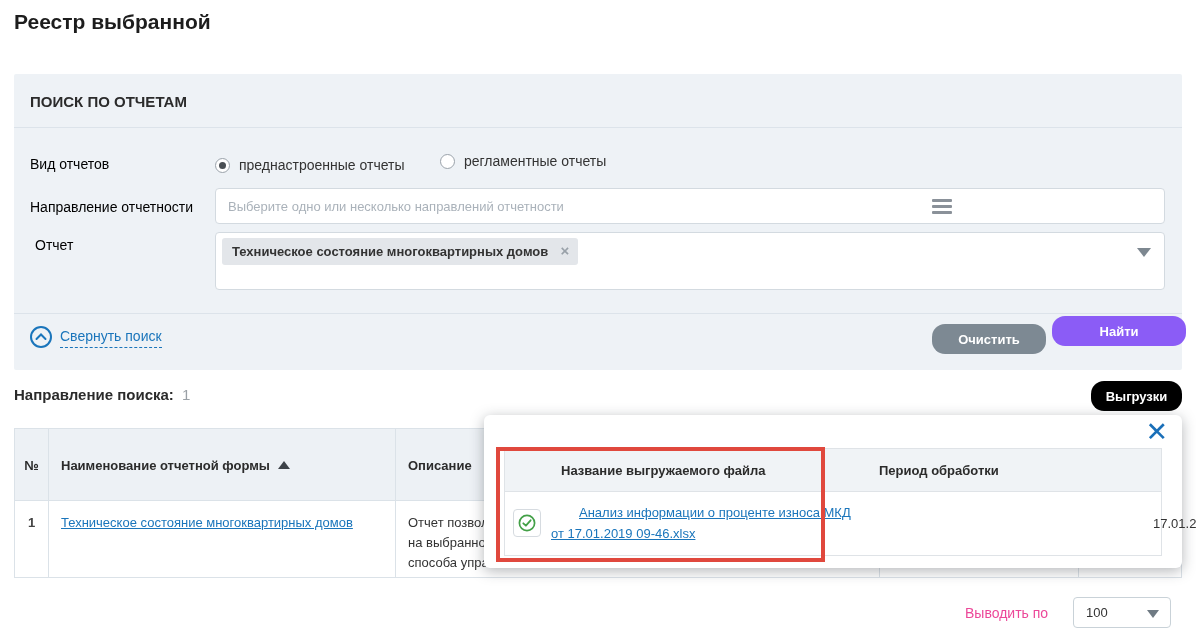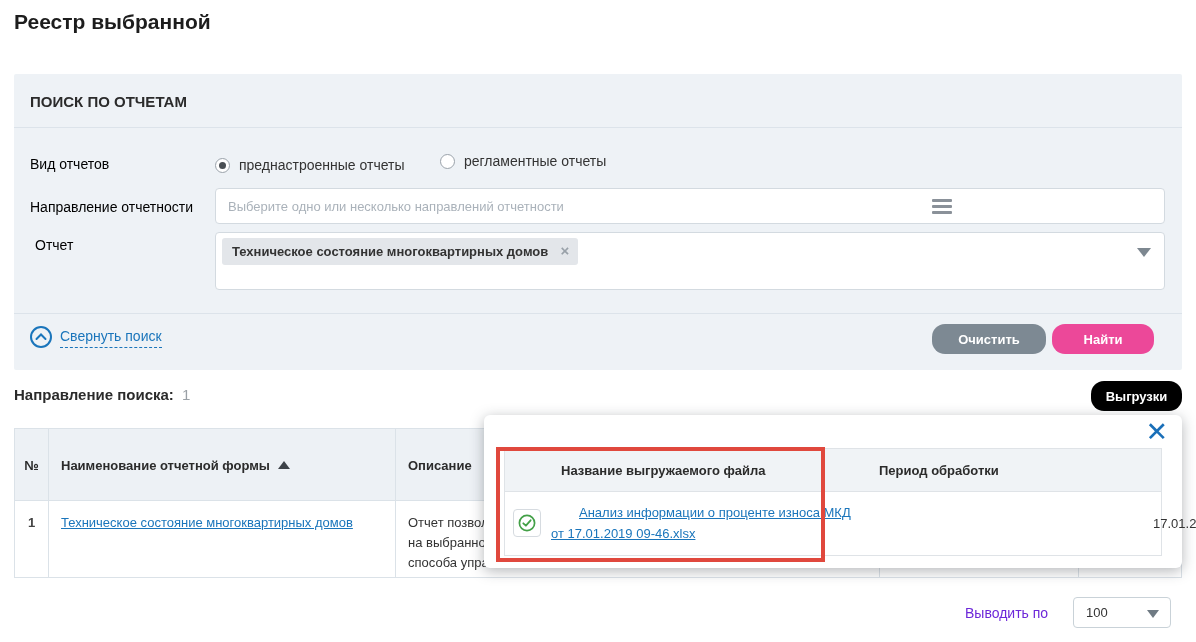--- a/index.html
+++ b/index.html
@@ -47,21 +47,21 @@
   #collapse-link { left:16px; top:252px; display:flex; align-items:flex-end; cursor:pointer; }
   #collapse-circle { width:22px; height:22px; border-radius:50%; border:2px solid #1a75bb;
     display:flex; align-items:center; justify-content:center; }
   #collapse-text { margin-left:8px; font-size:14px; color:#1a75bb;
     border-bottom:1px dashed #1a75bb; padding-bottom:3px; }
 
   .btn { display:flex; align-items:center; justify-content:center; border-radius:13px;
     font-size:13px; font-weight:700; color:#fff; cursor:pointer; border:none;
     font-family:"Liberation Sans", sans-serif; }
   #clear-button { left:918px; top:250px; width:114px; height:30px; background:#7d8993; }
-  #find-button  { left:1038px; top:250px; width:102px; height:30px; background:#ec4899; }
+  #find-button  { left:1038px; top:242px; width:134px; height:30px; background:#8b5cf6; }
 
   
   #results-line { left:14px; top:386px; font-size:15px; }
   #results-label { font-weight:700; color:#2b2b2b; }
   #results-count { color:#9aa0a6; margin-left:4px; }
   #exports-button { left:1091px; top:381px; width:91px; height:30px; background:#000000; }
 
   
   #main-table { left:14px; top:428px; width:1168px; height:150px;
     border:1px solid #dbe2e8; background:#fff; z-index:1; }
@@ -98,21 +98,21 @@
   #file-status-icon { position:absolute; left:8px; top:17px; width:28px; height:28px;
     border:1px solid #d6dbe0; border-radius:4px; background:#fff;
     display:flex; align-items:center; justify-content:center; }
   #file-link { position:absolute; left:46px; top:10px; font-size:13px; line-height:21px;
     color:#1a75bb; text-decoration:underline; cursor:pointer; white-space:nowrap; }
   #popup-period { position:absolute; left:330px; top:24px; font-size:13px; color:#333; white-space:nowrap; }
   #highlight-box { position:absolute; left:12px; top:32px; width:329px; height:115px;
     border:4px solid #e0483d; pointer-events:none; }
 
   
-  #page-size-label { left:965px; top:605px; font-size:14px; color:#6d28d9; }
+  #page-size-label { left:965px; top:605px; font-size:14px; color:#ec4899; }
   #page-size-select { left:1073px; top:597px; width:98px; height:31px;
     background:#fff; border:1px solid #c9d2d8; border-radius:4px; cursor:pointer; }
   #page-size-value { position:absolute; left:12px; top:7px; font-size:13px; color:#333; }
   #page-size-arrow { position:absolute; right:11px; top:12px; }
 </style>
 </head>
 <body>
 
 <div class="abs" id="page-title">Реестр выбранной</div>
 

